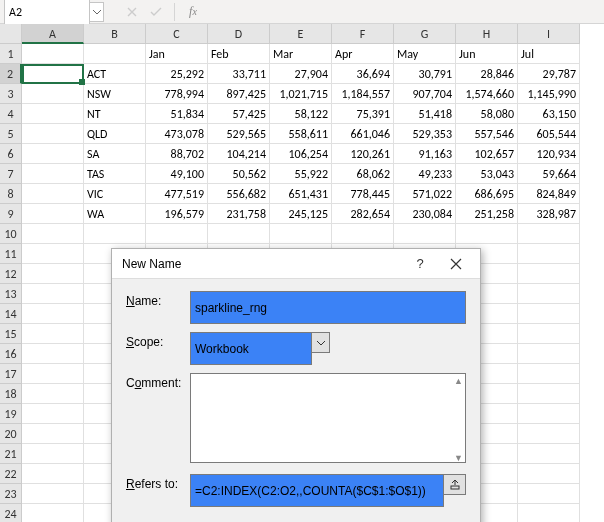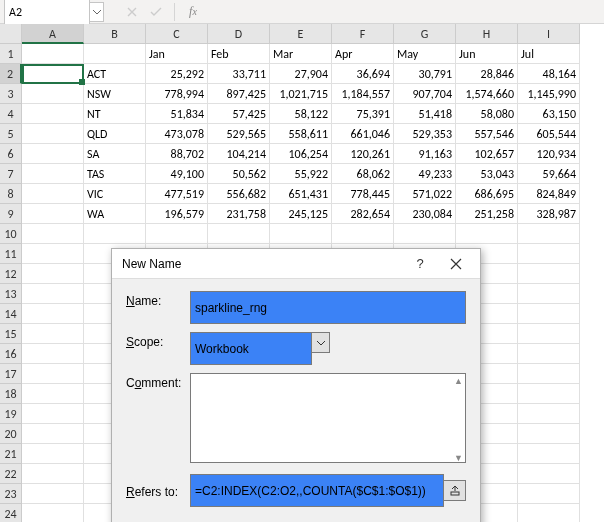--- a/index.html
+++ b/index.html
@@ -273,21 +273,21 @@
     <div class="cell hdr">Jul</div>
     <div class="rowhead active">2</div>
     <div class="cell"></div>
     <div class="cell txt">ACT</div>
     <div class="cell num">25,292</div>
     <div class="cell num">33,711</div>
     <div class="cell num">27,904</div>
     <div class="cell num">36,694</div>
     <div class="cell num">30,791</div>
     <div class="cell num">28,846</div>
-    <div class="cell num">48,164</div>
+    <div class="cell num">29,787</div>
     <div class="rowhead">3</div>
     <div class="cell"></div>
     <div class="cell txt">NSW</div>
     <div class="cell num">778,994</div>
     <div class="cell num">897,425</div>
     <div class="cell num">1,021,715</div>
     <div class="cell num">1,184,557</div>
     <div class="cell num">907,704</div>
     <div class="cell num">1,574,660</div>
     <div class="cell num">1,145,990</div>
@@ -538,21 +538,21 @@
     <div class="dlg-row">
       <div class="dlg-label">C<span class="underline-char">o</span>mment:</div>
       <div class="comment-wrap">
         <textarea class="comment-box" style=""></textarea>
         <div class="scroll-arrows">
           <span>▲</span>
           <span>▼</span>
         </div>
       </div>
     </div>
-    <div class="dlg-row ref-row" style="margin-top:6px;align-items:center;">
+    <div class="dlg-row ref-row" style="margin-top:6px;">
       <div class="dlg-label"><span class="underline-char">R</span>efers to:</div>
       <input class="txt-input" type="text" value="=C2:INDEX(C2:O2,,COUNTA($C$1:$O$1))" style="">
       <div class="ref-collapse">
         <svg width="12" height="12">
           <rect x="2" y="7" width="8" height="3" fill="none" stroke="#333"></rect>
           <path d="M6 1 L6 6 M3 4 L6 1 L9 4" fill="none" stroke="#333"></path>
         </svg>
       </div>
     </div>
   </div>

